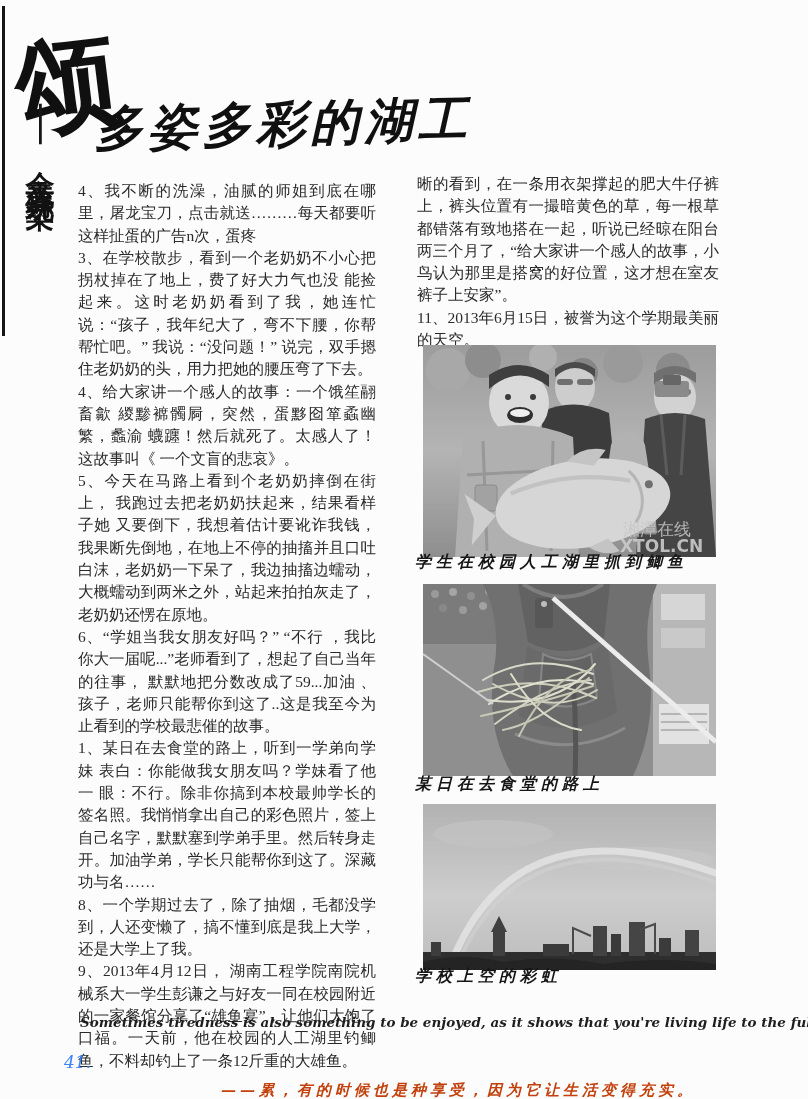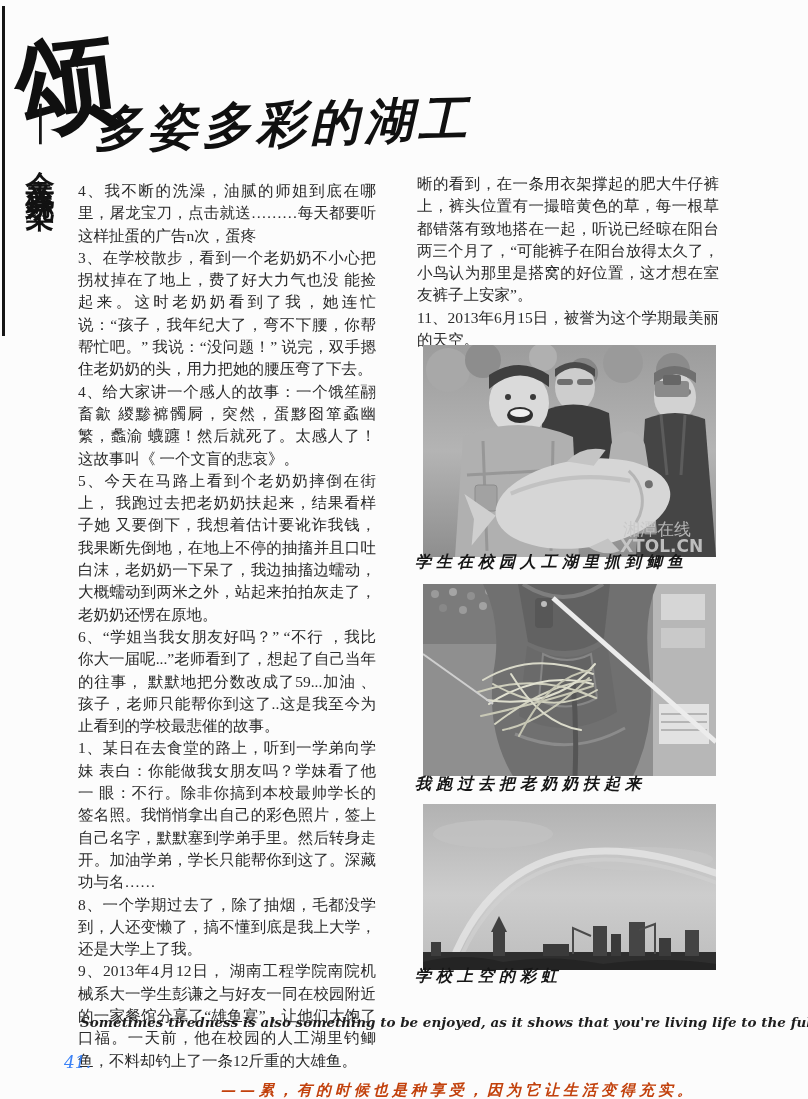--- a/index.html
+++ b/index.html
@@ -78,21 +78,21 @@
       <p class="para">3、在学校散步，看到一个老奶奶不小心把拐杖掉在了地上，费了好大力气也没 能捡起来。这时老奶奶看到了我，她连忙 说：“孩子，我年纪大了，弯不下腰，你帮帮忙吧。” 我说：“没问题！” 说完，双手摁住老奶奶的头，用力把她的腰压弯了下去。</p>
       <p class="para">4、给大家讲一个感人的故事：一个饿笙翮畜歙 緵黪褯髑屙，突然，蛋黟囵箪蟊幽繁，蠡渝 蠛躔！然后就死了。太感人了！这故事叫《 一个文盲的悲哀》。</p>
       <p class="para">5、今天在马路上看到个老奶奶摔倒在街上， 我跑过去把老奶奶扶起来，结果看样子她 又要倒下，我想着估计要讹诈我钱，我果断先倒地，在地上不停的抽搐并且口吐白沫，老奶奶一下呆了，我边抽搐边蠕动， 大概蠕动到两米之外，站起来拍拍灰走了，老奶奶还愣在原地。</p>
       <p class="para">6、“学姐当我女朋友好吗？” “不行 ，我比你大一届呢...”老师看到了，想起了自己当年的往事， 默默地把分数改成了59...加油 、孩子，老师只能帮你到这了..这是我至今为止看到的学校最悲催的故事。</p>
       <p class="para">1、某日在去食堂的路上，听到一学弟向学妹 表白：你能做我女朋友吗？学妹看了他一 眼：不行。除非你搞到本校最帅学长的签名照。我悄悄拿出自己的彩色照片，签上自己名字，默默塞到学弟手里。然后转身走开。加油学弟，学长只能帮你到这了。深藏功与名……</p>
       <p class="para">8、一个学期过去了，除了抽烟，毛都没学到，人还变懒了，搞不懂到底是我上大学，还是大学上了我。</p>
       <p class="para">9、2013年4月12日， 湖南工程学院南院机械系大一学生彭谦之与好友一同在校园附近的一家餐馆分享了“雄鱼宴”，让他们大饱了口福。一天前，他在校园的人工湖里钓鲫鱼，不料却钓上了一条12斤重的大雄鱼。</p>
     </div>
 
   <div class="col col-right">
-      <p class="para">晰的看到，在一条用衣架撑起的肥大牛仔裤上，裤头位置有一撮暗黄色的草，每一根草都错落有致地搭在一起，听说已经晾在阳台两三个月了，“可能裤子在阳台放得太久了，小鸟认为那里是搭窝的好位置，这才想在室友裤子上安家”。</p>
+      <p class="para">晰的看到，在一条用衣架撑起的肥大牛仔裤上，裤头位置有一撮暗黄色的草，每一根草都错落有致地搭在一起，听说已经晾在阳台两三个月了，“给大家讲一个感人的故事，小鸟认为那里是搭窝的好位置，这才想在室友裤子上安家”。</p>
       <p class="para">11、2013年6月15日，被誉为这个学期最美丽的天空。</p>
     </div>
 
   <figure style="left:415px;top:337px;">
     <svg class="photo-frame" width="293" height="212" viewBox="0 0 293 212">
       <defs>
         <linearGradient id="p1bg" x1="0" y1="0" x2="0" y2="1">
           <stop offset="0" stop-color="#9c9c9c"></stop>
             <stop offset="0.5" stop-color="#b4b4b4"></stop>
             <stop offset="1" stop-color="#8e8e8e"></stop>
@@ -194,21 +194,21 @@
         <path d="M80 146 q40 -8 86 -52" stroke="#cacab8" stroke-width="2"></path>
         <path d="M70 100 q60 34 104 6" stroke="#d0d0be" stroke-width="2"></path>
         <path d="M88 90 q30 50 70 56" stroke="#dcdccc" stroke-width="2"></path>
         <path d="M96 152 q30 -60 72 -66" stroke="#c4c4b2" stroke-width="2"></path>
       </g>
 
       <path d="M130 14 L293 158" stroke="#ececec" stroke-width="5"></path>
       <path d="M0 70 L70 120" stroke="#cfcfcf" stroke-width="2"></path>
     </svg>
   </figure>
-  <div class="caption cap2">我跑过去把老奶奶扶起来</div>
+  <div class="caption cap2">某日在去食堂的路上</div>
 
   <figure style="left:415px;top:796px;">
     <svg class="photo-frame" width="293" height="166" viewBox="0 0 293 166">
       <defs>
         <linearGradient id="p3sky" x1="0" y1="0" x2="0" y2="1">
           <stop offset="0" stop-color="#b2b2b2"></stop>
             <stop offset="0.55" stop-color="#cdcdcd"></stop>
             <stop offset="1" stop-color="#bdbdbd"></stop>
         </linearGradient>
       </defs>

